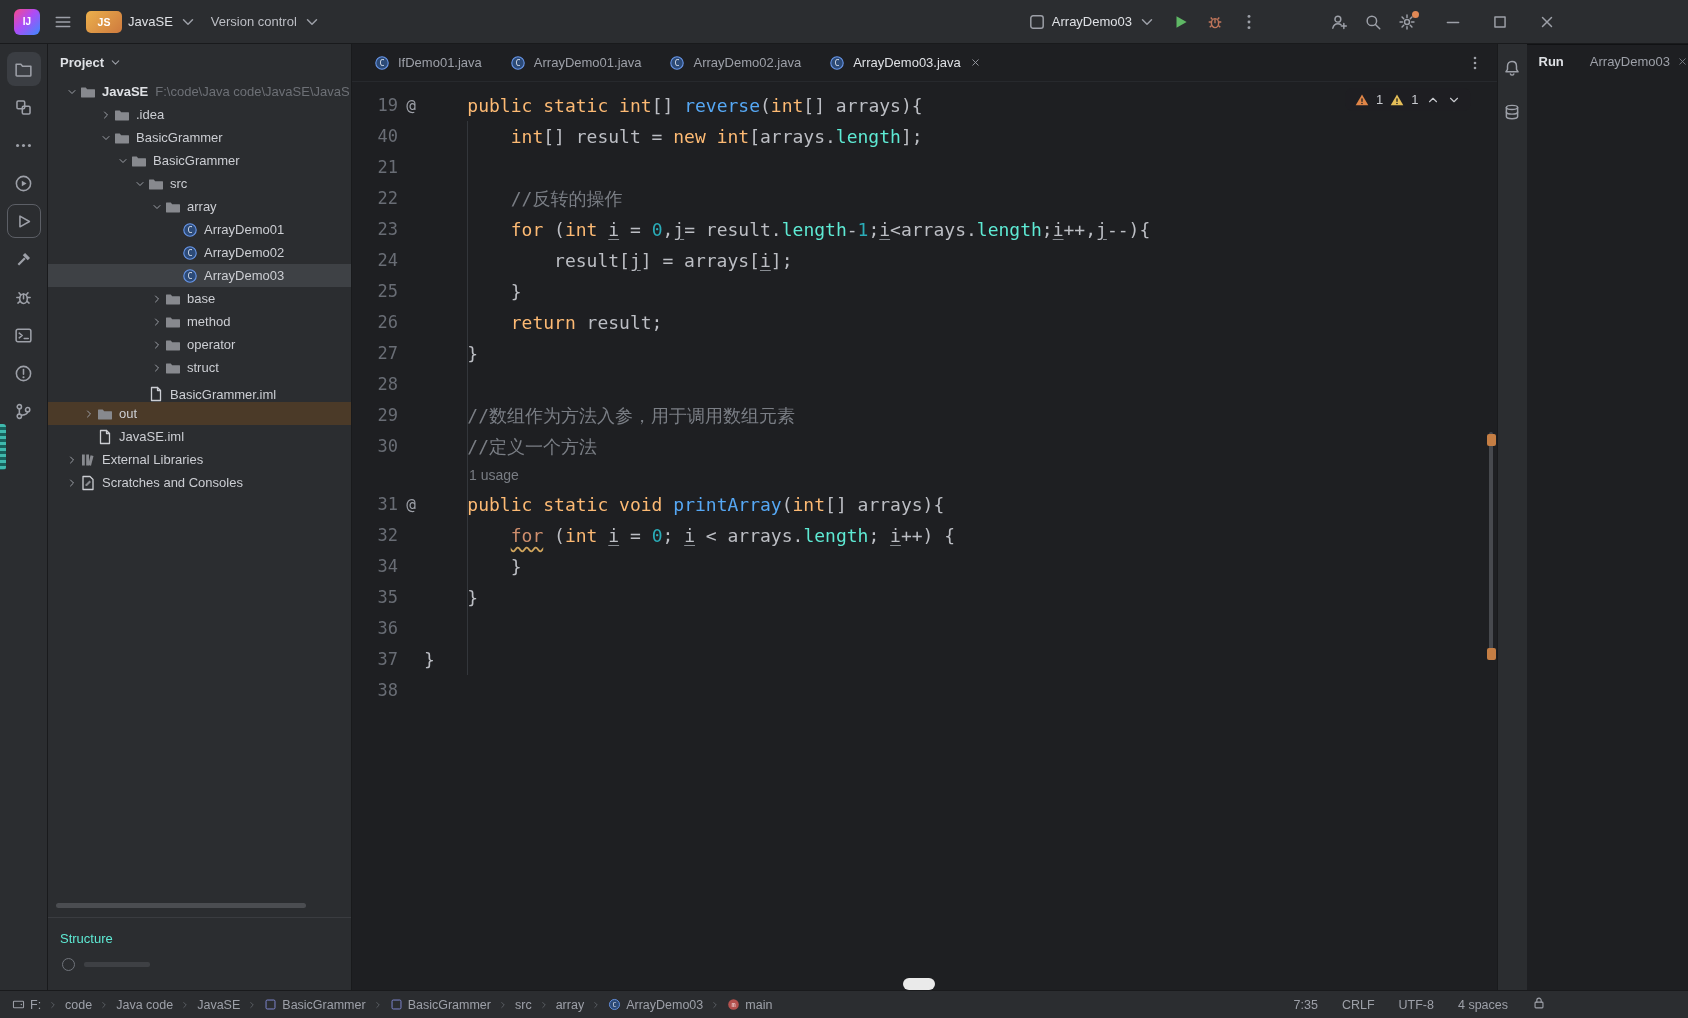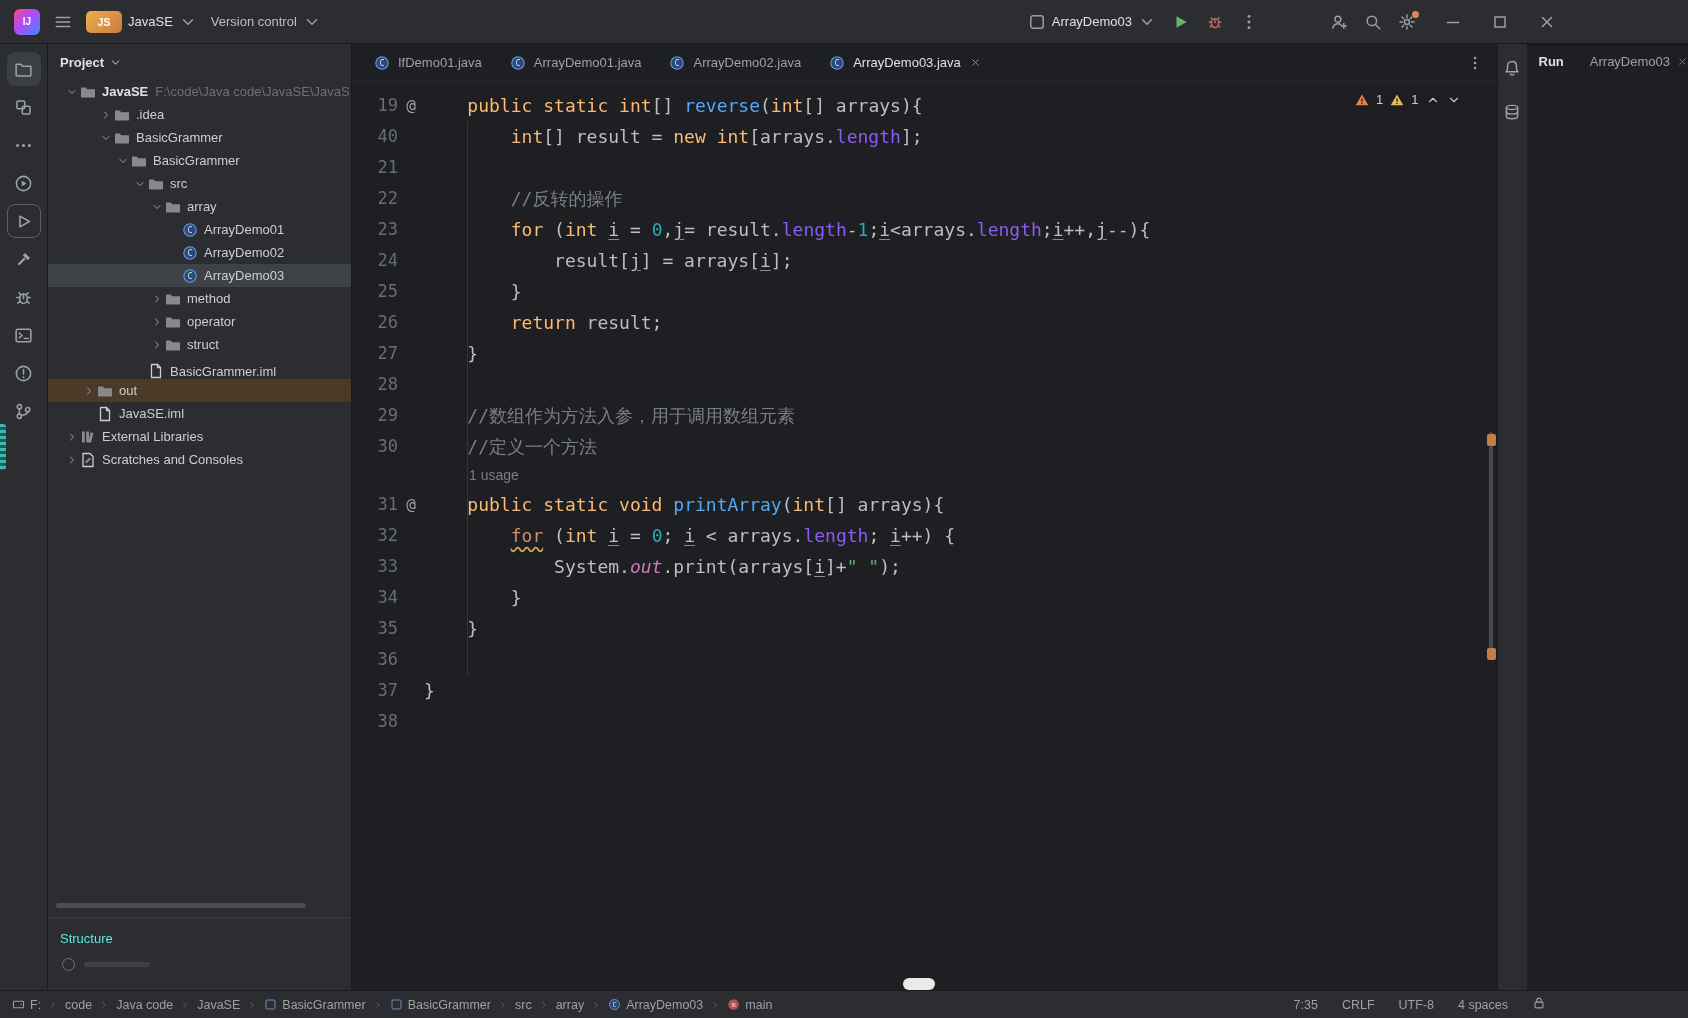--- a/index.html
+++ b/index.html
@@ -80,21 +80,21 @@
 .cd{white-space:pre}
 .inlay-row{height:27px;line-height:27px;padding-left:117px;color:#797d84;font-size:14px;
   font-family:"Liberation Sans","DejaVu Sans",sans-serif}
 .indent-guide{position:absolute;left:115px;top:39px;height:554px;width:1px;background:#33363b}
 .tk-p{color:#bcbec4}
 .tk-kw{color:#fdba74}
 .tk-fn{color:#56a8f5}
 .tk-num{color:#2aacb8}
 .tk-str{color:#6aab73}
 .tk-cmt{color:#7a7e85}
-.tk-fld{color:#8b5cf6}
+.tk-fld{color:#5eead4}
 .tk-fldi{color:#c77dbb;font-style:italic}
 .tk-pu{color:#bcbec4;text-decoration:underline;text-decoration-color:#888c92;text-underline-offset:3px}
 .tk-kww{color:#cf8e6d;text-decoration:underline wavy #d1a55c;text-underline-offset:4px}
 .inspect{position:absolute;top:6px;right:26px;display:flex;align-items:center;gap:7px;
   background:rgba(30,31,34,.85);border-radius:8px;padding:4px 10px;font-size:13px;color:#c8cacf;
   font-family:"Liberation Sans","DejaVu Sans",sans-serif}
 .inspect .ico{display:inline-flex}
 .inspect .ico svg{width:14px;height:14px}
 .vthumb{position:absolute;right:4px;top:350px;width:4px;height:226px;background:#47494e;border-radius:2px}
 .smark{position:absolute;right:1px;width:9px;height:12px;border-radius:2px;background:#c57e44}
@@ -429,20 +429,33 @@
               </div>
               <div class="trow sel" style="padding-left: 118px;">
                 <span class="chev"></span>
                 <span class="tico">
                   <svg viewBox="0 0 16 16" fill="none" xmlns="http://www.w3.org/2000/svg">
                     <circle cx="8" cy="8" r="6.2" fill="#2C4A77" stroke="#6897EA" stroke-width="1.1"></circle>
                     <text x="8" y="11.2" text-anchor="middle" font-size="8.5" font-family="DejaVu Sans Mono,monospace" fill="#D5DCE8">C</text>
                   </svg>
                 </span>
                 <span class="tlabel">ArrayDemo03</span>
+              </div>
+              <div class="trow" style="padding-left: 101px;">
+                <span class="chev">
+                  <svg viewBox="0 0 16 16" fill="none" xmlns="http://www.w3.org/2000/svg">
+                    <path d="M6 4l4 4-4 4" stroke="currentColor" stroke-width="1.3" stroke-linecap="round" stroke-linejoin="round" fill="none"></path>
+                  </svg>
+                </span>
+                <span class="tico">
+                  <svg viewBox="0 0 16 16" fill="none" xmlns="http://www.w3.org/2000/svg">
+                    <path d="M1.5 3.5h4.2l1.5 1.8h7.3c.3 0 .5.2.5.5v7.2c0 .3-.2.5-.5.5H1.5c-.3 0-.5-.2-.5-.5V4c0-.3.2-.5.5-.5z" fill="#87898E"></path>
+                  </svg>
+                </span>
+                <span class="tlabel">base</span>
               </div>
               <div class="trow" style="padding-left: 101px;">
                 <span class="chev">
                   <svg viewBox="0 0 16 16" fill="none" xmlns="http://www.w3.org/2000/svg">
                     <path d="M6 4l4 4-4 4" stroke="currentColor" stroke-width="1.3" stroke-linecap="round" stroke-linejoin="round" fill="none"></path>
                   </svg>
                 </span>
                 <span class="tico">
                   <svg viewBox="0 0 16 16" fill="none" xmlns="http://www.w3.org/2000/svg">
                     <path d="M1.5 3.5h4.2l1.5 1.8h7.3c.3 0 .5.2.5.5v7.2c0 .3-.2.5-.5.5H1.5c-.3 0-.5-.2-.5-.5V4c0-.3.2-.5.5-.5z" fill="#87898E"></path>
@@ -672,25 +685,20 @@
                   <span class="ln">31</span>
                   <span class="gm">@</span>
                   <span class="cd"><span class="tk-p">    </span><span class="tk-kw">public</span><span class="tk-p"> </span><span class="tk-kw">static</span><span class="tk-p"> </span><span class="tk-kw">void</span><span class="tk-p"> </span><span class="tk-fn">printArray</span><span class="tk-p">(</span><span class="tk-kw">int</span><span class="tk-p">[] arrays){</span></span>
                 </div>
                 <div class="crow">
                   <span class="ln">32</span>
                   <span class="gm"></span>
                   <span class="cd"><span class="tk-p">        </span><span class="tk-kww">for</span><span class="tk-p"> (</span><span class="tk-kw">int</span><span class="tk-p"> </span><span class="tk-pu">i</span><span class="tk-p"> = </span><span class="tk-num">0</span><span class="tk-p">; </span><span class="tk-pu">i</span><span class="tk-p"> &lt; arrays.</span><span class="tk-fld">length</span><span class="tk-p">; </span><span class="tk-pu">i</span><span class="tk-p">++) {</span></span>
                 </div>
                 <div class="crow">
-                  <span class="ln">33</span>
-                  <span class="gm"></span>
-                  <span class="cd"><span class="tk-p">            System.</span><span class="tk-fldi">out</span><span class="tk-p">.print(arrays[</span><span class="tk-pu">i</span><span class="tk-p">]+</span><span class="tk-str">" "</span><span class="tk-p">);</span></span>
-                </div>
-                <div class="crow">
                   <span class="ln">34</span>
                   <span class="gm"></span>
                   <span class="cd"><span class="tk-p">        }</span></span>
                 </div>
                 <div class="crow">
                   <span class="ln">35</span>
                   <span class="gm"></span>
                   <span class="cd"><span class="tk-p">    }</span></span>
                 </div>
                 <div class="crow">

